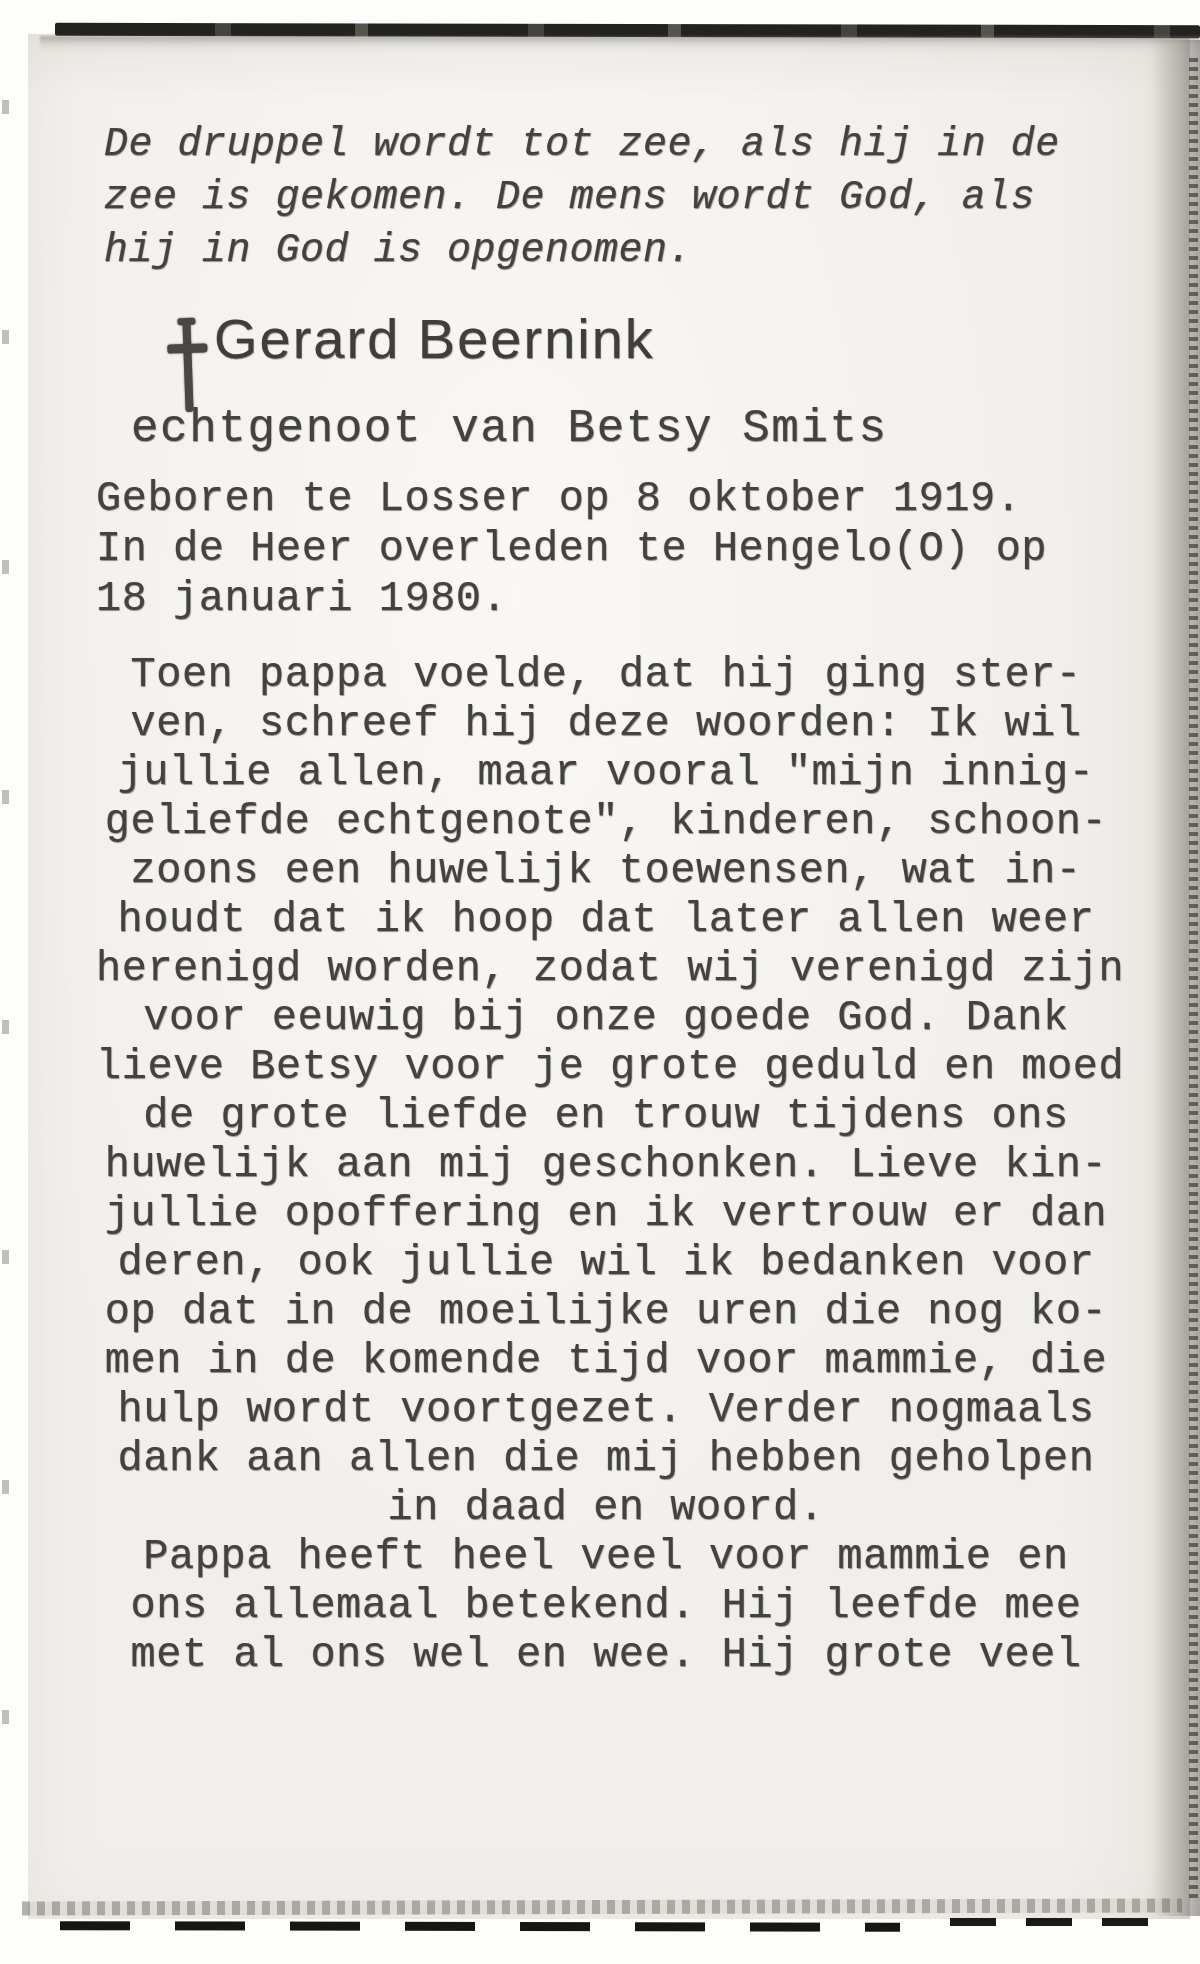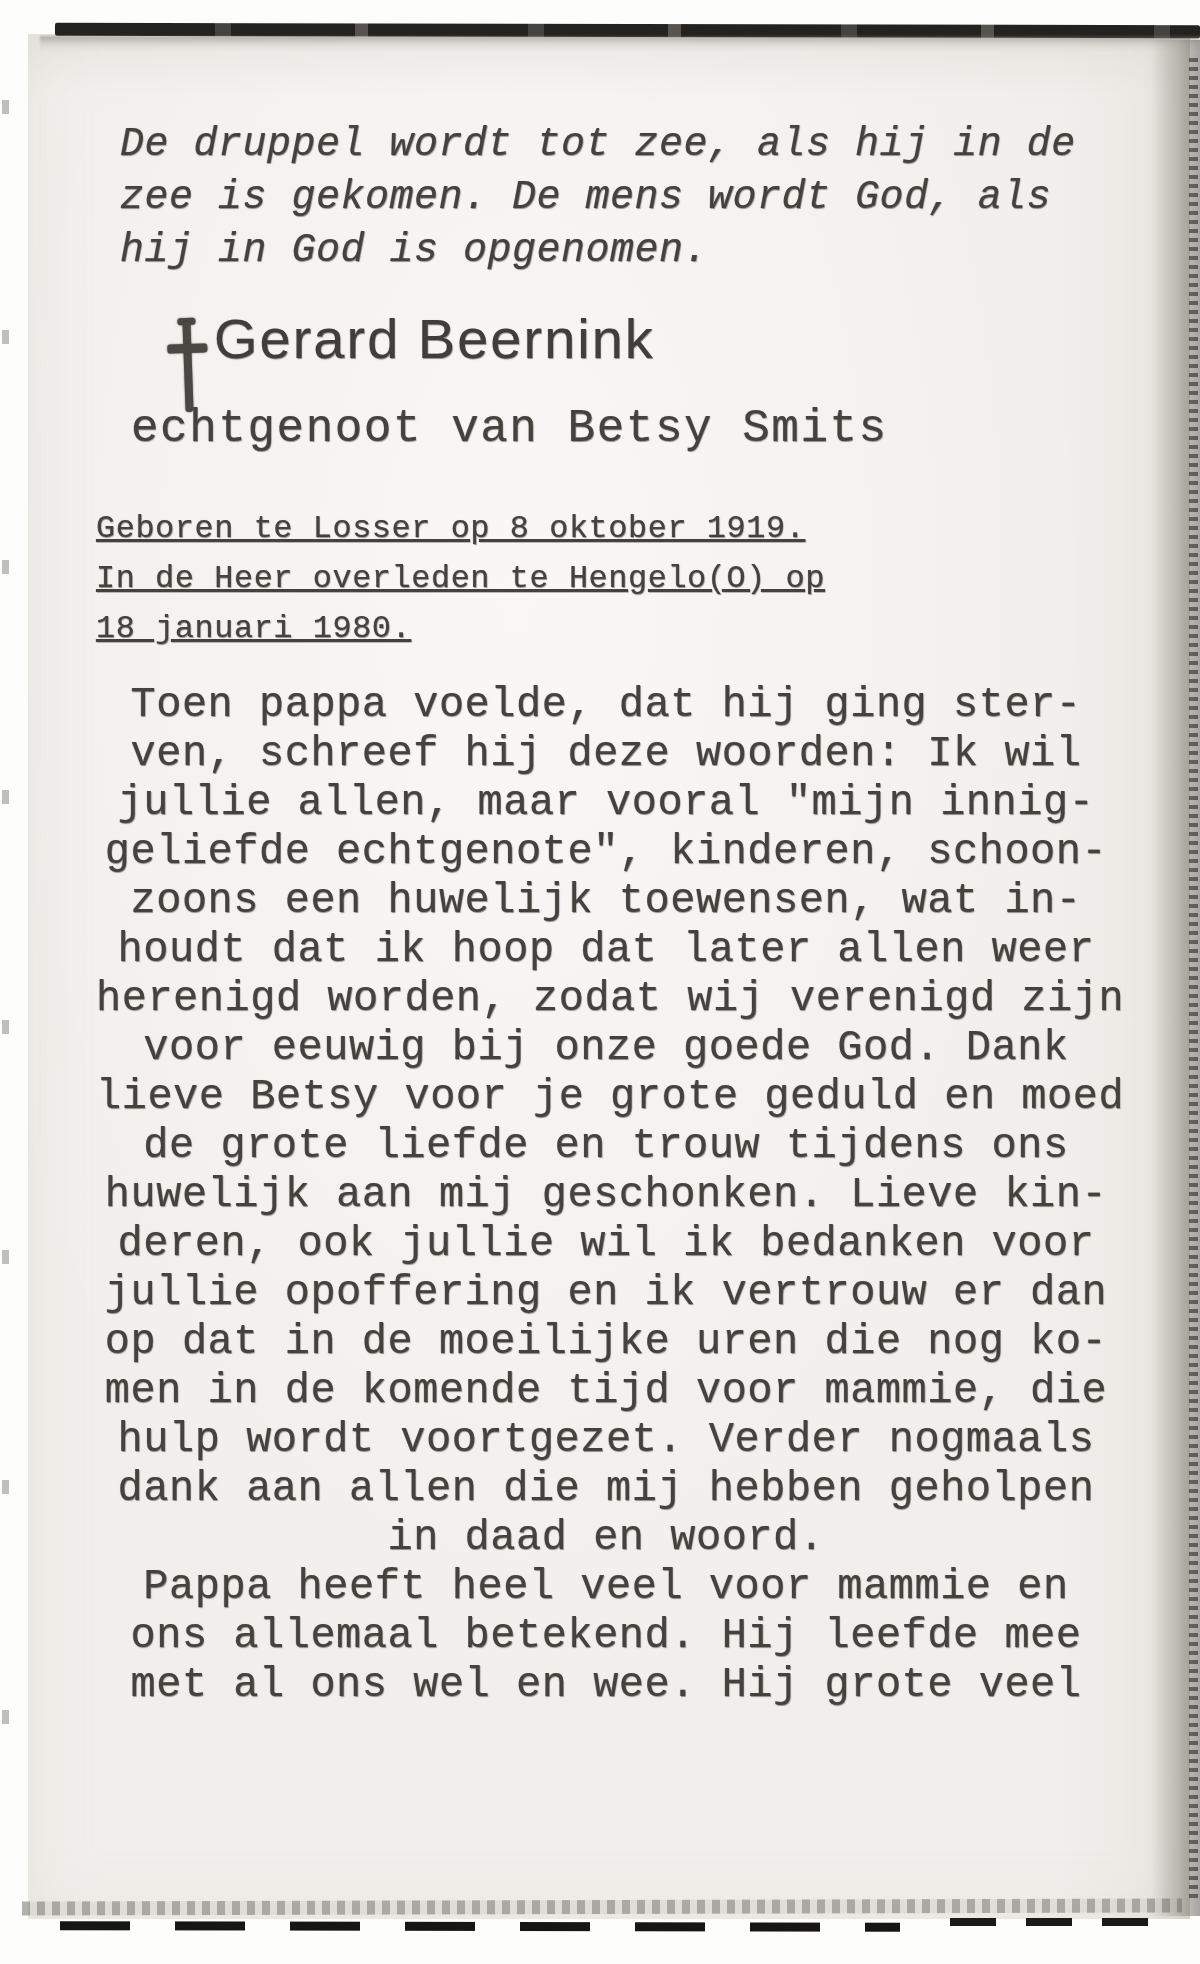--- a/index.html
+++ b/index.html
@@ -76,21 +76,21 @@
   
   .content {
     position: absolute;
     left: 68px; top: 84px;
     width: 1020px;
     color: #44423d;
     text-shadow: 0.6px 0.6px 0.9px rgba(64,62,58,0.55), -0.4px 0 0.7px rgba(64,62,58,0.3);
   }
   .content .line { white-space: nowrap; }
   .quote {
-    margin-left: 24px;
+    margin-left: 8px;
     font-size: 40px;
     line-height: 53px;
     font-style: italic;
     letter-spacing: 0.5px;
   }
   .memorial {
     margin-top: 32px;
     margin-left: 189px;
     font-size: 42px;
     line-height: 38px;
@@ -136,25 +136,24 @@
   }
   .spouse {
     margin-top: 44px;
     margin-left: 35px;
     font-size: 46px;
     line-height: 40px;
     letter-spacing: 1.5px;
     white-space: nowrap;
   }
   .vitals {
-    margin-top: 55px;
-    font-size: 32px;
+    margin-top: 25px;
+    font-size: 42px;
     line-height: 50px;
     letter-spacing: 0.5px;
-    text-decoration: underline;
   }
   .body-text {
     margin-top: 27px;
     font-size: 42px;
     line-height: 49px;
     letter-spacing: 0.5px;
     text-align: center;
   }
 </style>
 </head>
@@ -193,22 +192,22 @@
           <div class="line">ven, schreef hij deze woorden: Ik wil</div>
           <div class="line">jullie allen, maar vooral "mijn innig-</div>
           <div class="line">geliefde echtgenote", kinderen, schoon-</div>
           <div class="line">zoons een huwelijk toewensen, wat in-</div>
           <div class="line">houdt dat ik hoop dat later allen weer</div>
           <div class="line">herenigd worden, zodat wij verenigd zijn</div>
           <div class="line">voor eeuwig bij onze goede God. Dank</div>
           <div class="line">lieve Betsy voor je grote geduld en moed</div>
           <div class="line">de grote liefde en trouw tijdens ons</div>
           <div class="line">huwelijk aan mij geschonken. Lieve kin-</div>
+          <div class="line">jullie opoffering en ik vertrouw er dan</div>
           <div class="line">deren, ook jullie wil ik bedanken voor</div>
-          <div class="line">jullie opoffering en ik vertrouw er dan</div>
           <div class="line">op dat in de moeilijke uren die nog ko-</div>
           <div class="line">men in de komende tijd voor mammie, die</div>
           <div class="line">hulp wordt voortgezet. Verder nogmaals</div>
           <div class="line">dank aan allen die mij hebben geholpen</div>
           <div class="line">in daad en woord.</div>
           <div class="line">Pappa heeft heel veel voor mammie en</div>
           <div class="line">ons allemaal betekend. Hij leefde mee</div>
           <div class="line">met al ons wel en wee. Hij grote veel</div>
         </div>
 

